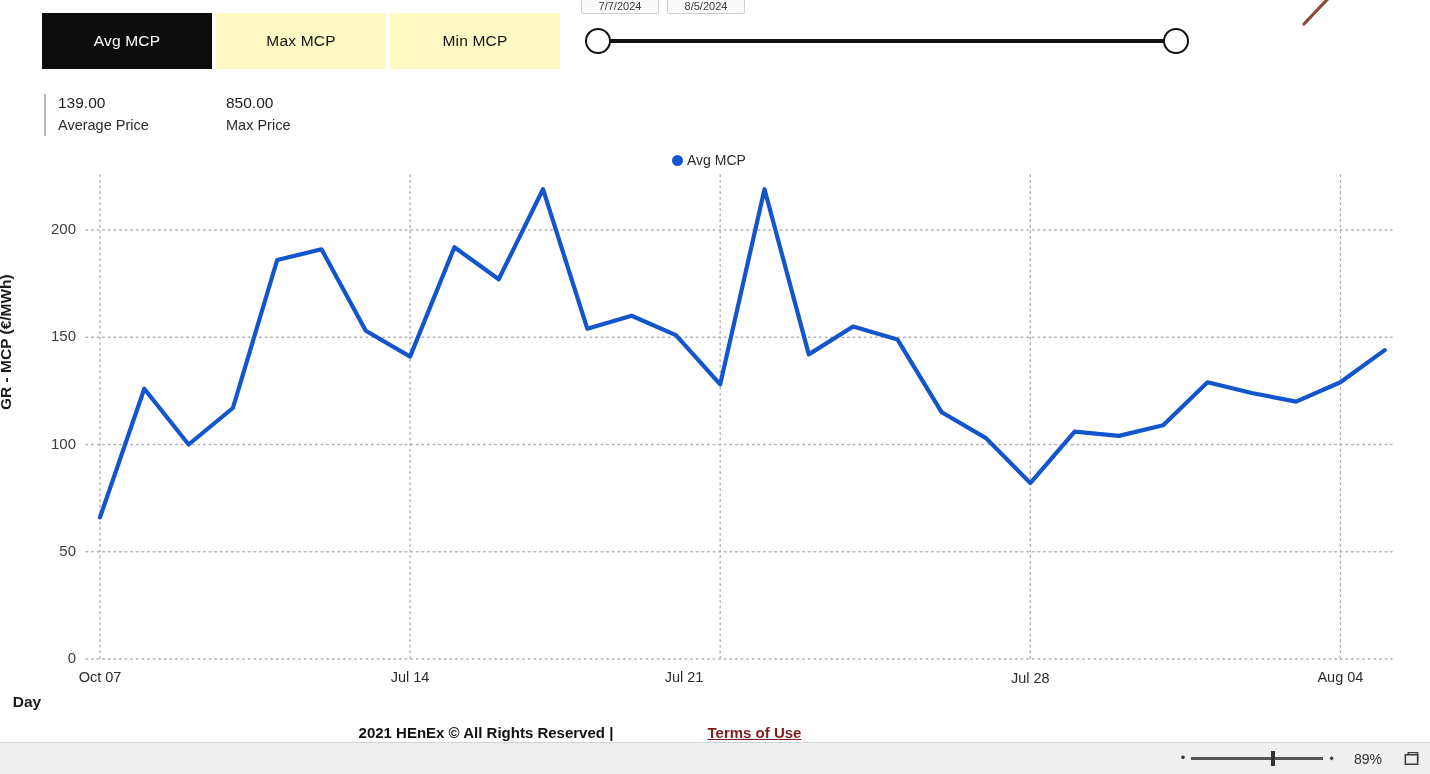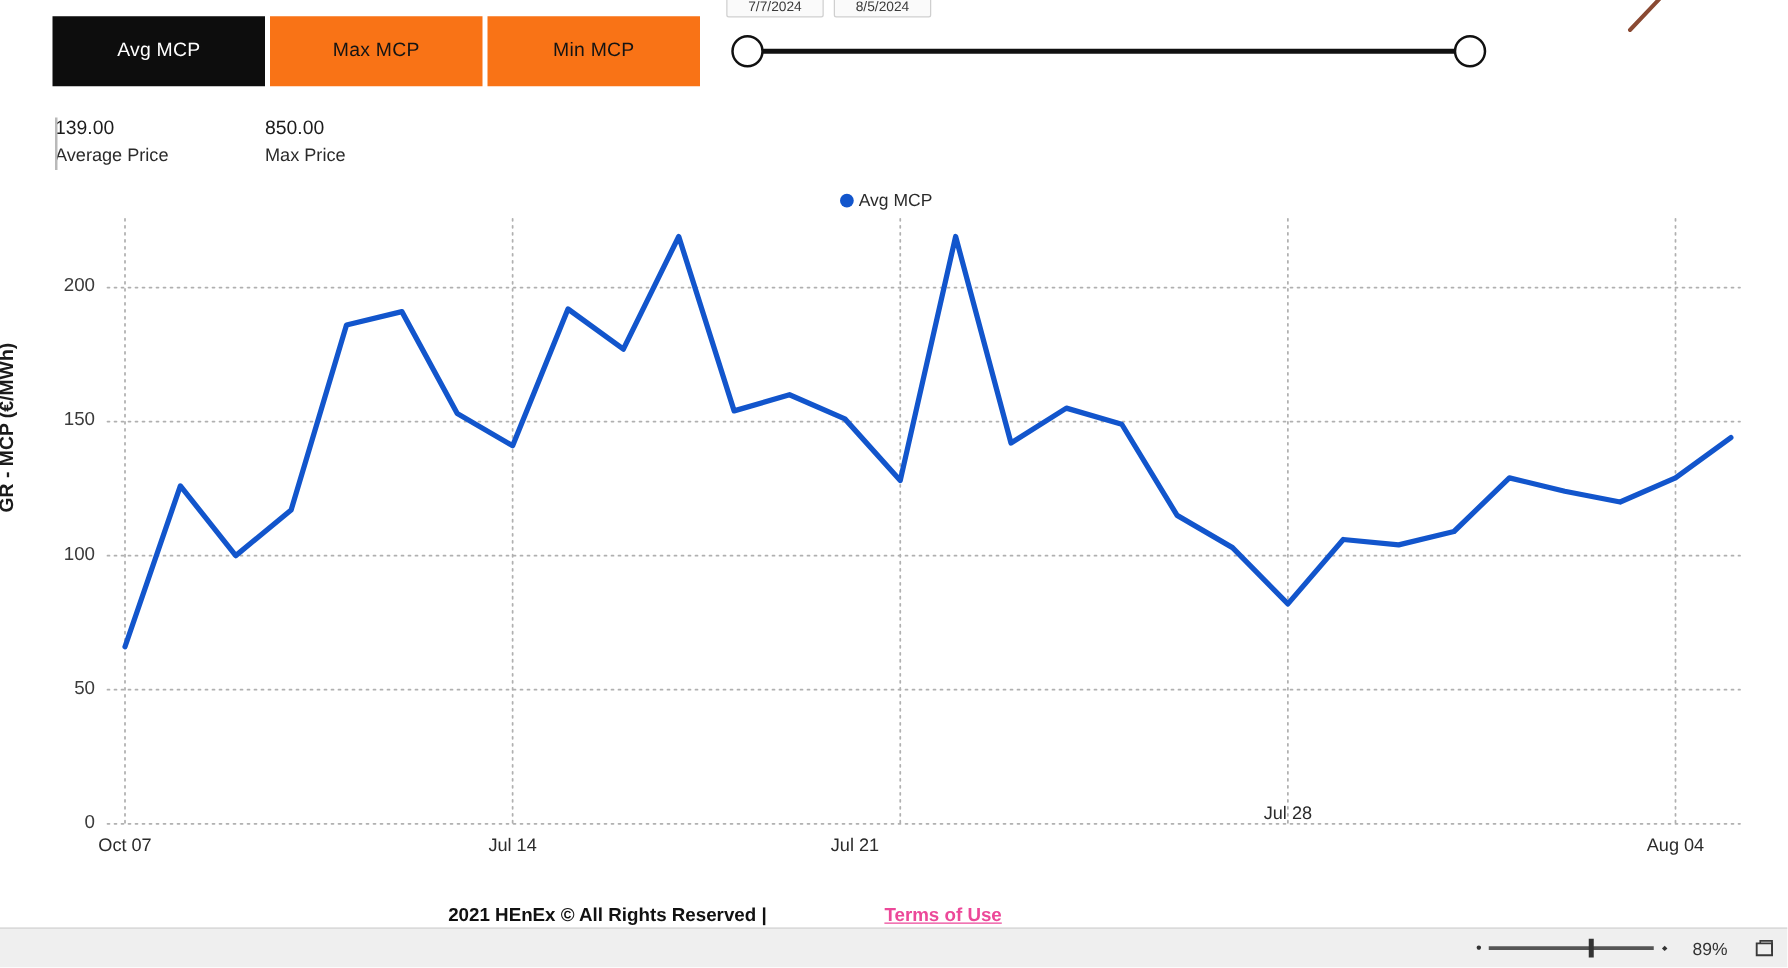--- a/index.html
+++ b/index.html
@@ -10,21 +10,21 @@
     overflow: hidden;
   }
   #app { position: relative; width: 1430px; height: 774px; background: #fff; }
 
   
   .tabs { position: absolute; left: 42px; top: 13px; display: flex; gap: 4px; }
   .tab {
     width: 170px; height: 56px;
     display: flex; align-items: center; justify-content: center;
     font-size: 15.5px; letter-spacing: .2px;
-    background: #f97316; color: #141414;
+    background: #fef9c3; color: #141414;
     border: none; cursor: pointer;
     font-family: "Liberation Sans", sans-serif;
   }
   .tab.active { background: #0d0d0d; color: #ffffff; }
 
   
   .daterow { position: absolute; left: 581px; top: -8px; display: flex; gap: 8px; }
   .datebox {
     width: 78px; height: 22px;
     border: 1px solid #cfcfcf; background: #fafafa;
@@ -48,21 +48,21 @@
     background: #fff; cursor: grab;
   }
   .slider .handle.left { left: 0; }
   .slider .handle.right { right: 0; }
 
   
   .pen { position: absolute; left: 1300px; top: -14px; width: 46px; height: 40px; pointer-events: none; }
 
   
   .kpis { position: absolute; left: 44px; top: 92px; height: 46px; display: flex; }
-  .kpi { position: relative; }
+  .kpi { position: relative; padding-left: 14px; }
   .kpi:first-child::before {
     content: ""; position: absolute; left: 0; top: 2px;
     width: 2px; height: 42px; background: #b9b9b9;
   }
   .kpi .val { font-size: 15.5px; color: #1b1b1b; line-height: 22px; }
   .kpi .lab { font-size: 14.5px; color: #2b2b2b; line-height: 22px; }
   .kpi.k1 { width: 168px; }
   .kpi.k2 { width: 164px; }
   .kpi.k3 { width: 160px; }
 
@@ -94,21 +94,21 @@
     font-size: 15.5px; font-weight: bold; color: #1b1b1b;
   }
   .xlabel span { position: relative; left: -688px; }
 
   
   .footer {
     position: absolute; left: 0; top: 724px; width: 1430px;
     text-align: center; font-size: 15px; font-weight: bold; color: #111;
   }
   .footer span { position: relative; left: -90px; }
-  .footer a { color: #ec4899; text-decoration: underline; }
+  .footer a { color: #7f1d1d; text-decoration: underline; }
 
   
   .statusbar {
     position: absolute; left: 0; bottom: 0; width: 1430px; height: 32px;
     background: #efefef; border-top: 1px solid #d3d3d3;
   }
   .zoomctl {
     position: absolute; right: 96px; top: 9px;
     display: flex; align-items: center; gap: 6px;
   }
@@ -181,23 +181,26 @@
         <div class="ytick" style="left: 22px; top: 509px;">0</div>
         <div class="ytick" style="left: 22px; top: 401.75px;">50</div>
         <div class="ytick" style="left: 22px; top: 294.5px;">100</div>
         <div class="ytick" style="left: 22px; top: 187.25px;">150</div>
         <div class="ytick" style="left: 22px; top: 80px;">200</div>
       </div>
     <div id="xticks">
         <div class="xtick" style="left: 50px; top: 529px;">Oct 07</div>
         <div class="xtick" style="left: 360.1px; top: 529px;">Jul 14</div>
         <div class="xtick" style="left: 634px; top: 529px;">Jul 21</div>
-        <div class="xtick" style="left: 980.3px; top: 503px;">Jul 28</div>
+        <div class="xtick" style="left: 980.3px; top: 530px;">Jul 28</div>
         <div class="xtick" style="left: 1290.4px; top: 529px;">Aug 04</div>
       </div>
+    <div class="xlabel">
+      <span>Day</span>
+    </div>
   </div>
 
   <div class="footer">
     <span>
       <span>2021 HEnEx © All Rights Reserved | </span><a href="#">Terms of Use</a>
     </span>
   </div>
 
   <div class="statusbar">
     <div class="zoomctl">

